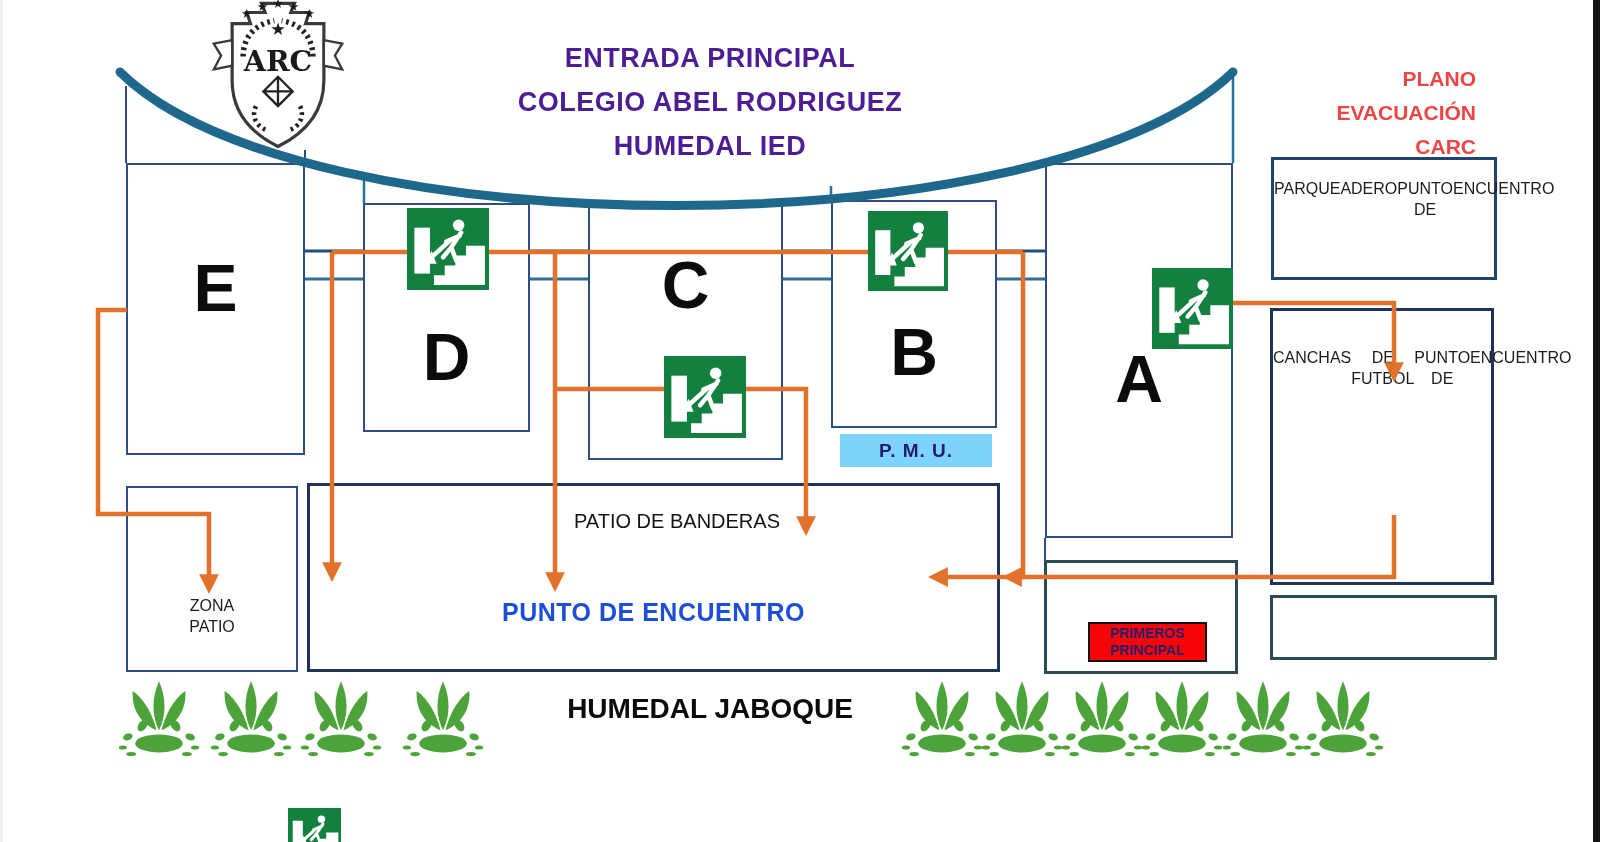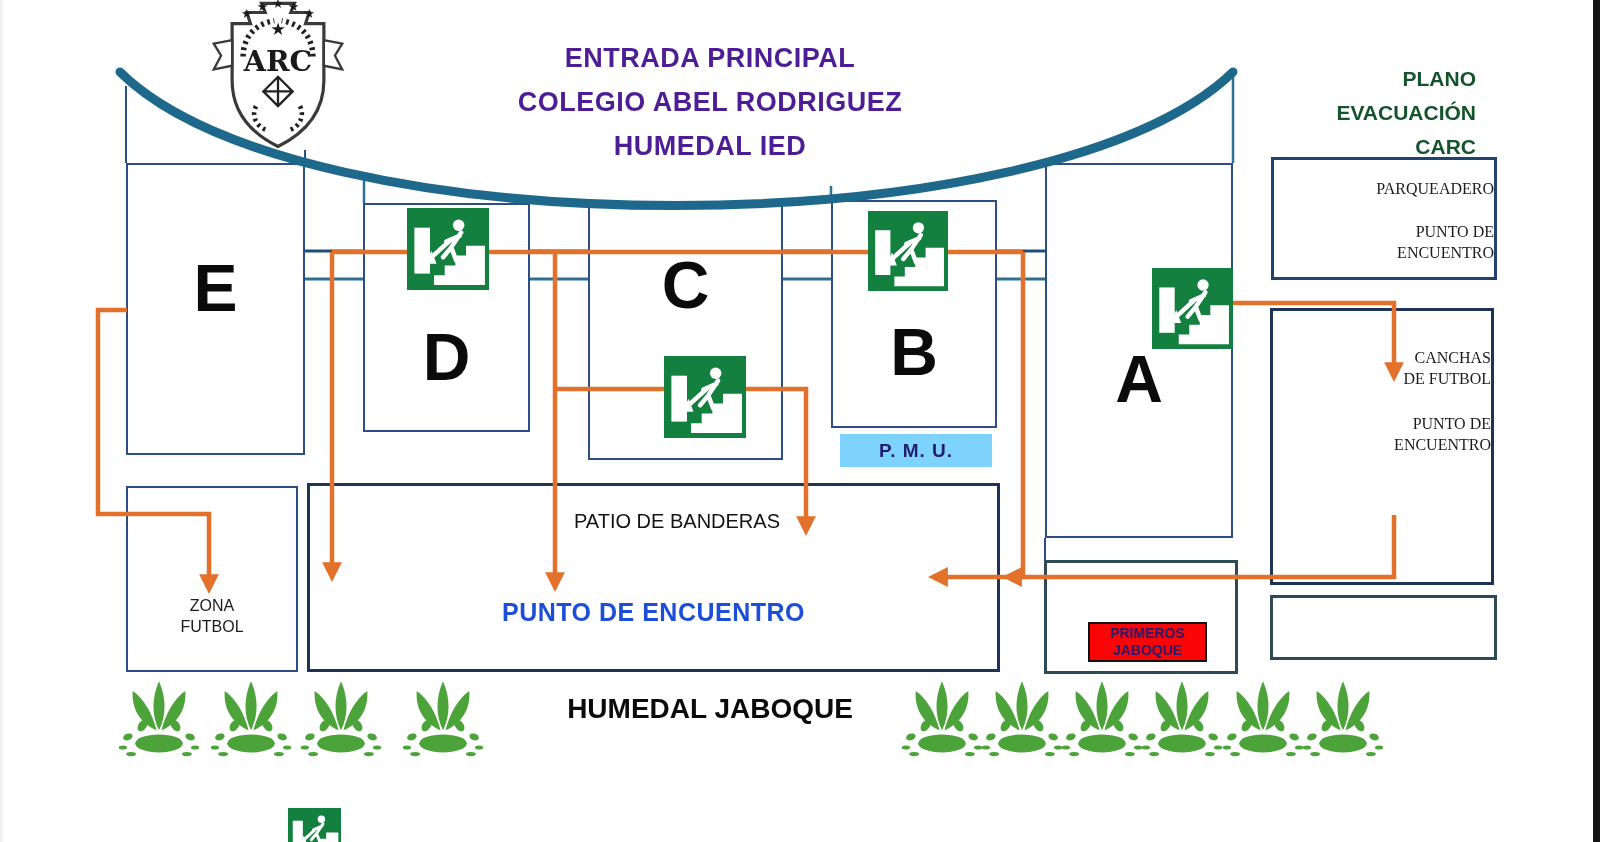--- a/index.html
+++ b/index.html
@@ -8,21 +8,21 @@
     background:#ffffff;font-family:"Liberation Sans",sans-serif;
   }
   .abs{position:absolute;}
   
   .title{
     left:455px;top:36px;width:510px;text-align:center;
     font-size:27px;font-weight:bold;color:#4c1d95;line-height:44px;letter-spacing:.5px;
   }
   .plan-label{
     left:1270px;top:62px;width:206px;text-align:right;
-    font-size:21px;font-weight:bold;color:#14532d;line-height:34px;
+    font-size:21px;font-weight:bold;color:#ef4444;line-height:34px;
   }
   
   .building{
     border:2px solid #2d4d85;display:flex;align-items:center;justify-content:center;
     box-sizing:border-box;background:transparent;
   }
   .building span{font-size:66px;font-weight:bold;color:#0b0b0b;}
   #bE{left:126px;top:163px;width:179px;height:292px;padding-bottom:42px;}
   #bD{left:363px;top:203px;width:167px;height:229px;padding-top:78px;}
   #bC{left:588px;top:205px;width:195px;height:255px;padding-bottom:96px;}
@@ -34,21 +34,21 @@
   #zona-box{left:126px;top:486px;width:172px;height:186px;border:2px solid #2d4d85;}
   #aux-box{left:1044px;top:560px;width:194px;height:114px;border:3px solid #2e4a55;}
   #parq-box{left:1271px;top:157px;width:226px;height:123px;border:3px solid #21446e;}
   #canchas-box{left:1270px;top:308px;width:224px;height:277px;border:3px solid #1d3456;}
   #empty-box{left:1270px;top:595px;width:227px;height:65px;border:3px solid #2e4a55;}
   .small-label{font-size:16px;color:#1c1c1c;text-align:center;line-height:21px;}
   #patio-label{left:537px;top:510px;width:280px;text-align:center;font-size:20px;color:#141414;}
   #punto-label{left:307px;top:598px;width:693px;text-align:center;font-size:25px;font-weight:bold;color:#1d4ed8;letter-spacing:.5px;}
   #zona-label{left:126px;top:595px;width:172px;}
   #humedal-label{left:520px;top:693px;width:380px;text-align:center;font-size:28px;font-weight:bold;color:#0b0b0b;}
-  .box-text{width:100%;display:flex;flex-direction:column;align-items:flex-end;font-family:Liberation Serif, serif;}
+  .box-text{width:100%;display:flex;flex-direction:row;align-items:flex-start;}
   
   #pmu{
     left:840px;top:434px;width:152px;height:33px;background:#7dd3fc;
     display:flex;align-items:center;justify-content:center;
     font-size:19px;font-weight:bold;color:#241c70;letter-spacing:1px;
   }
   #primeros{
     left:1088px;top:622px;width:119px;height:40px;background:#fa0505;border:2px solid #111;
     box-sizing:border-box;display:flex;flex-direction:column;align-items:center;justify-content:center;
     font-size:14px;font-weight:bold;color:#241c70;line-height:17px;
@@ -219,28 +219,28 @@
     </svg>
   <svg class="exit-sign" style="left:288px;top:808px;" width="53" height="53">
       <use href="#sym-exit"></use>
     </svg>
 
   <div class="abs" id="pmu">
     <span>P. M. U.</span>
   </div>
   <div class="abs" id="primeros">
     <div>PRIMEROS</div>
-    <div>JABOQUE</div>
+    <div>PRINCIPAL</div>
   </div>
 
   <div class="abs" id="patio-label">PATIO DE BANDERAS</div>
   <div class="abs" id="punto-label">PUNTO DE ENCUENTRO</div>
   <div class="abs small-label" id="zona-label">
     <div>ZONA</div>
-    <div>FUTBOL</div>
+    <div>PATIO</div>
   </div>
   <div class="abs" id="humedal-label">HUMEDAL JABOQUE</div>
 
   <svg class="plant" style="left:118px;top:678px;">
       <use href="#sym-plant"></use>
     </svg>
   <svg class="plant" style="left:210px;top:678px;">
       <use href="#sym-plant"></use>
     </svg>
   <svg class="plant" style="left:300px;top:678px;">

